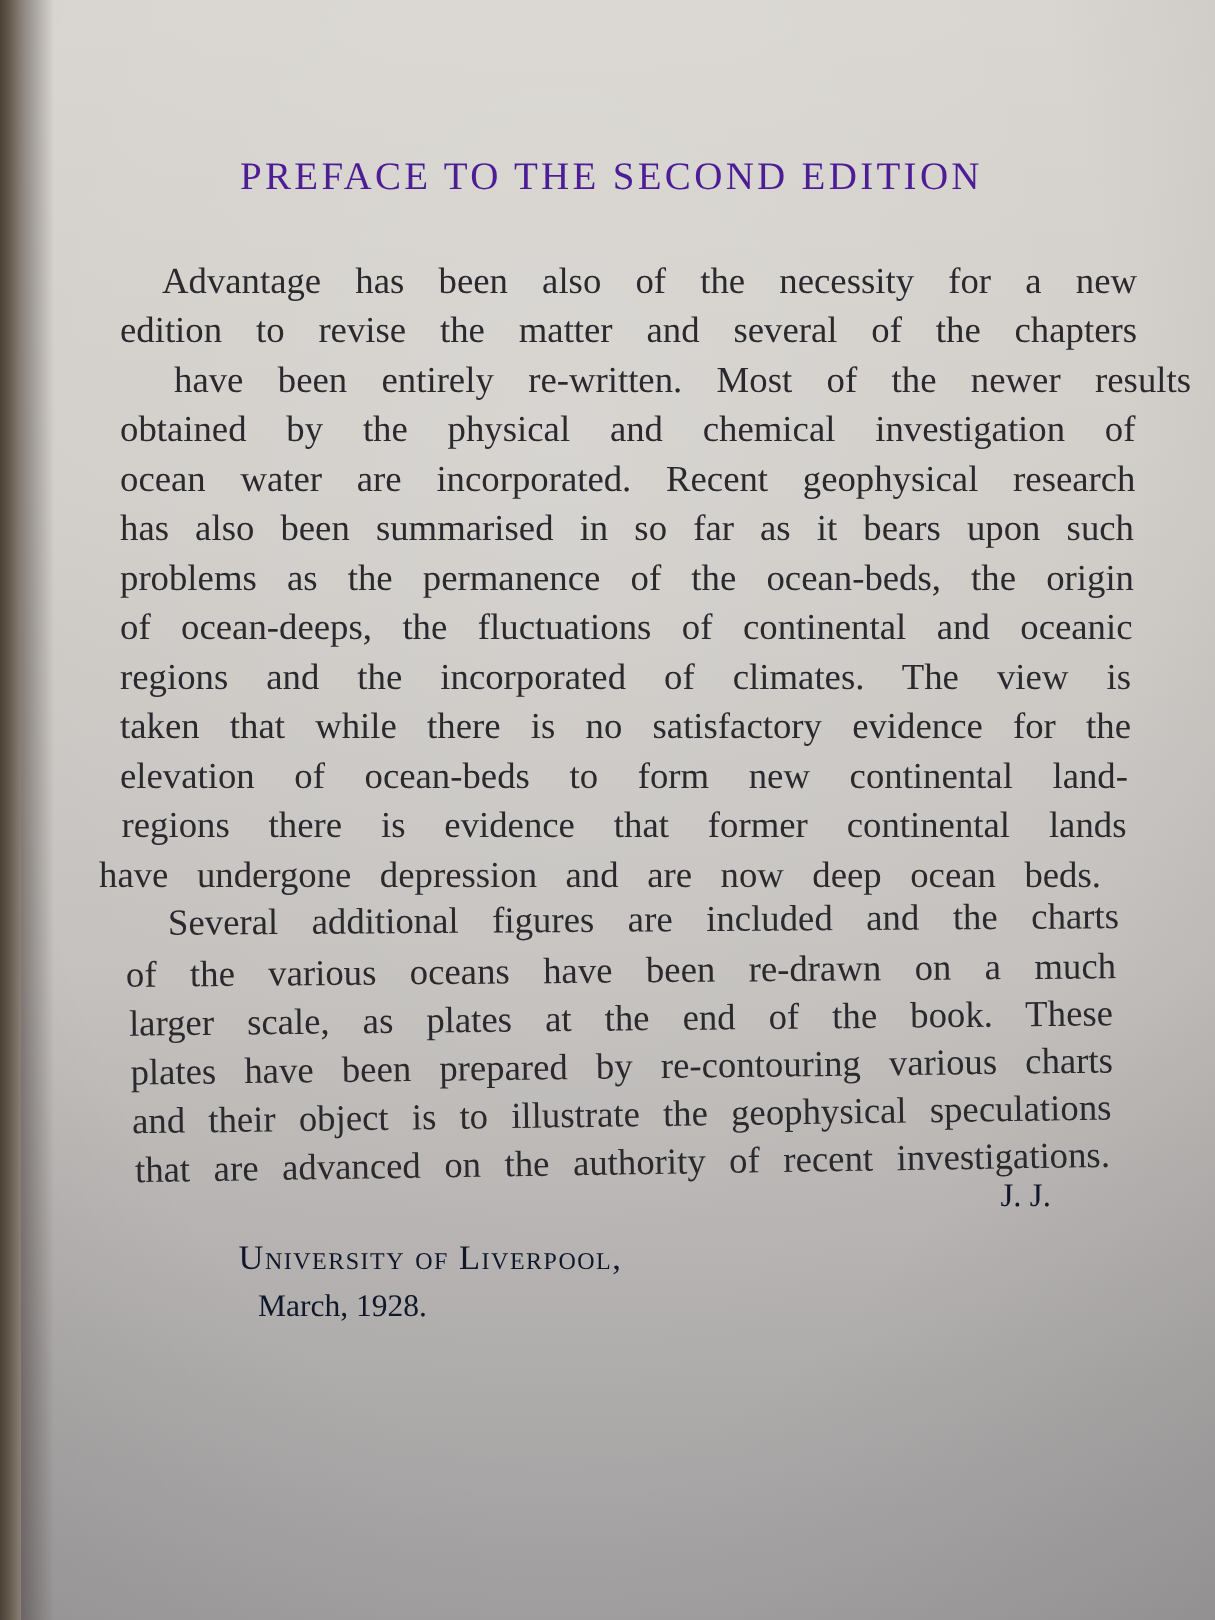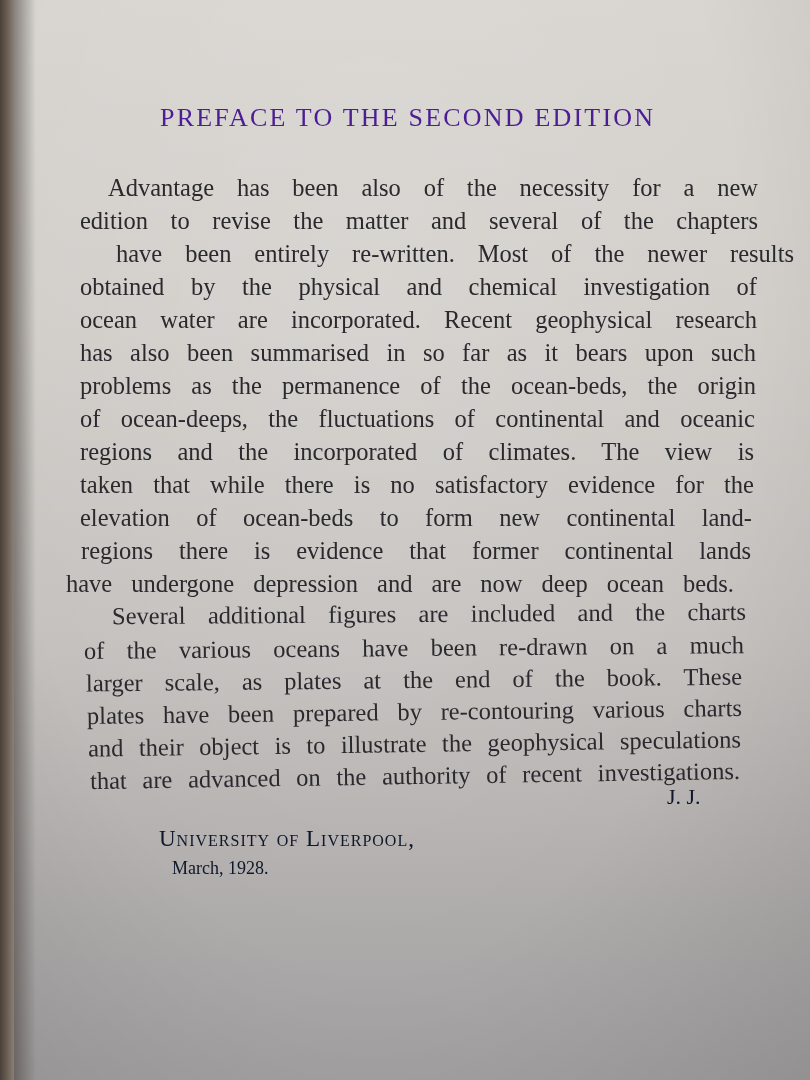--- a/index.html
+++ b/index.html
@@ -70,13 +70,13 @@
 <div class="line" style="left:112px; top:600px; width:634px; transform:rotate(-0.4deg);">Several additional figures are included and the charts</div>
 <div class="line" style="left:84px;  top:634px; width:660px; transform:rotate(-0.5deg);">of the various oceans have been re-drawn on a much</div>
 <div class="line" style="left:86px;  top:666px; width:656px; transform:rotate(-0.6deg);">larger scale, as plates at the end of the book.  These</div>
 <div class="line" style="left:87px;  top:698px; width:655px; transform:rotate(-0.7deg);">plates have been prepared by re-contouring various charts</div>
 <div class="line" style="left:88px;  top:730px; width:653px; transform:rotate(-0.8deg);">and their object is to illustrate the geophysical speculations</div>
 <div class="line" style="left:90px;  top:762px; width:650px; transform:rotate(-0.9deg);">that are advanced on the authority of recent investigations.</div>
 
 <div class="sig" style="left:667px; top:784px;">J. J.</div>
 
 <div class="sig smallcaps" style="left:120px; top:826px; font-size:23px;margin-left:39px;">University of Liverpool,</div>
-<div class="sig" style="left:172px; top:858px; font-size:18px;">March, 1928.</div>
+<div class="sig" style="left:172px; top:858px; font-size:21px;">March, 1928.</div>
 
 </body></html>

